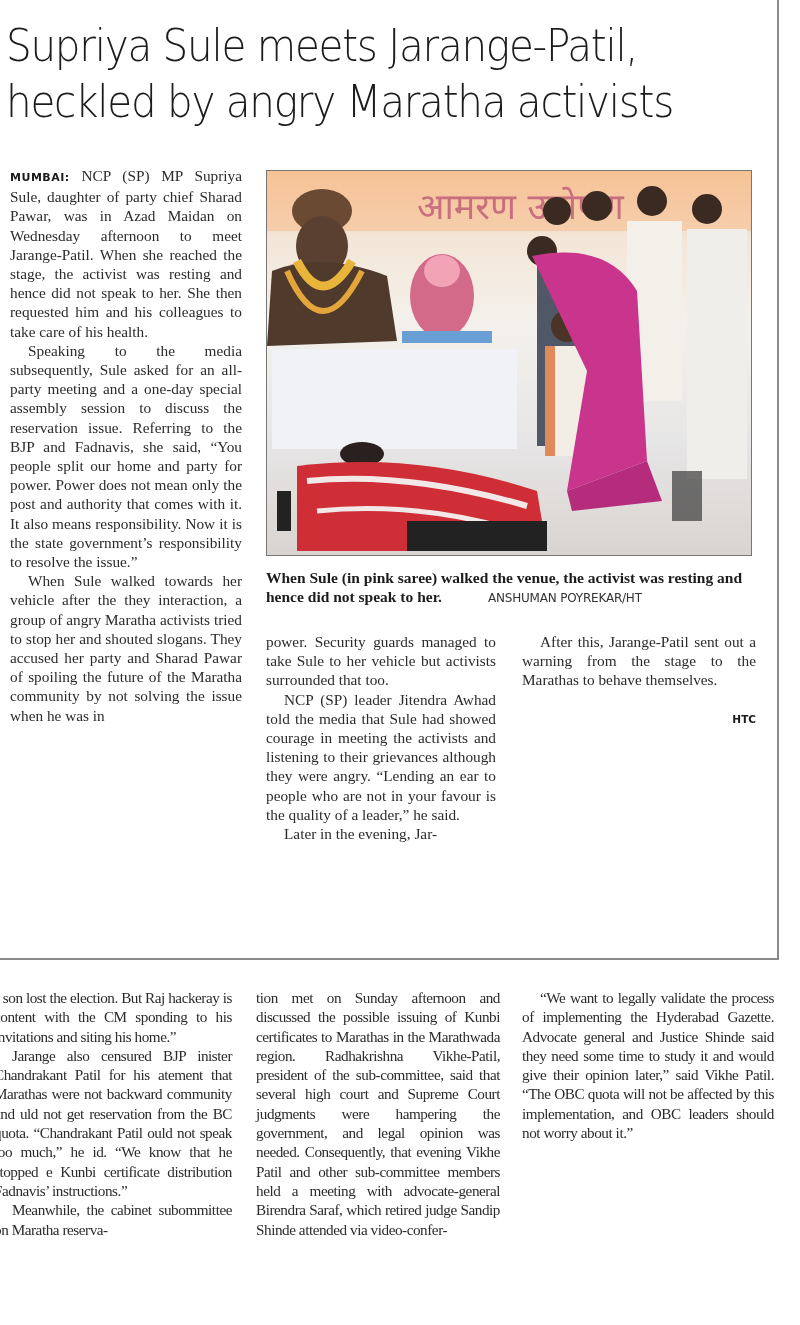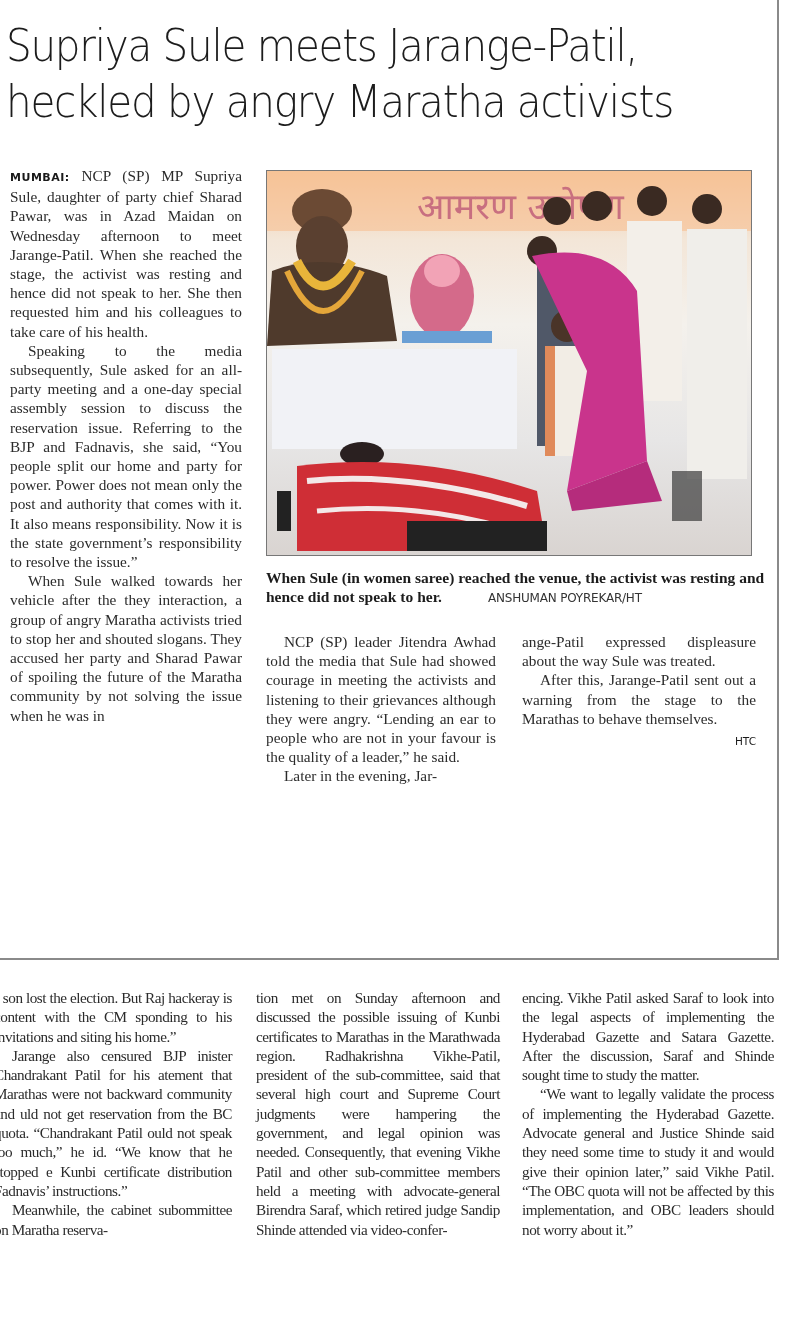--- a/index.html
+++ b/index.html
@@ -42,21 +42,21 @@
       font-family: "Liberation Serif", "DejaVu Serif", serif;
       font-weight: bold; font-size: 15.5px; line-height: 19px; color: #1c1c1c;
     }
     .credit {
       font-family: "DejaVu Sans", "Liberation Sans", sans-serif;
       font-weight: normal; font-size: 12px; letter-spacing: -0.2px; color: #333;
       margin-left: 46px;
     }
     .sig {
       font-family: "DejaVu Sans", "Liberation Sans", sans-serif;
-      font-weight: normal; font-size: 10.5px; float: right; margin-top: 4px; color: #1a1a1a;
+      font-weight: bold; font-size: 10.5px; float: right; margin-top: 20px; color: #1a1a1a;
     }
     .col2 { font-size: 15.2px; line-height: 19.3px; letter-spacing: -0.45px; }
   </style>
 </head>
 <body>
 
 <div class="clip"></div>
 
 <h1 class="headline">
   <span>Supriya Sule meets Jarange-Patil,</span><br>
@@ -107,39 +107,38 @@
     <path d="M40 310 Q140 300 260 335" stroke="#f3e8e8" stroke-width="6" fill="none"></path>
     <path d="M50 340 Q150 330 250 360" stroke="#f3e8e8" stroke-width="5" fill="none"></path>
 
     <rect x="140" y="350" width="140" height="30" fill="#222"></rect>
     <rect x="10" y="320" width="14" height="40" fill="#222"></rect>
     <rect x="405" y="300" width="30" height="50" fill="#3a3a3a" opacity="0.7"></rect>
   </svg>
 </div>
 
 <div class="caption">
-  <span>When Sule (in women saree) reached the venue, the activist was resting and hence did not speak to her.</span><span class="credit">ANSHUMAN POYREKAR/HT</span>
+  <span>When Sule (in pink saree) walked the venue, the activist was resting and hence did not speak to her.</span><span class="credit">ANSHUMAN POYREKAR/HT</span>
 </div>
 
 <div class="col" style="left:266px; top:632px; width:230px;">
+  <p>power. Security guards managed to take Sule to her vehicle but activists surrounded that too.</p>
   <p class="indent">NCP (SP) leader Jitendra Awhad told the media that Sule had showed courage in meeting the activists and listening to their grievances although they were angry. “Lending an ear to people who are not in your favour is the quality of a leader,” he said.</p>
   <p class="indent">Later in the evening, Jar-</p>
 </div>
 
 <div class="col" style="left:522px; top:632px; width:234px;">
-  <p>ange-Patil expressed displeasure about the way Sule was treated.</p>
   <p class="indent"><span>After this, Jarange-Patil sent out a warning from the stage to the Marathas to behave themselves.</span><span class="sig">HTC</span></p>
 </div>
 
 <div class="col col2" style="left:-6px; top:988px; width:238px;">
   <p>s son lost the election. But Raj hackeray is content with the CM sponding to his invitations and siting his home.”</p>
   <p class="indent">Jarange also censured BJP inister Chandrakant Patil for his atement that Marathas were not backward community and uld not get reservation from the BC quota. “Chandrakant Patil ould not speak too much,” he id. “We know that he stopped e Kunbi certificate distribution Fadnavis’ instructions.”</p>
   <p class="indent">Meanwhile, the cabinet subommittee on Maratha reserva-</p>
 </div>
 
 <div class="col col2" style="left:256px; top:988px; width:244px;">
   <p>tion met on Sunday afternoon and discussed the possible issuing of Kunbi certificates to Marathas in the Marathwada region. Radhakrishna Vikhe-Patil, president of the sub-committee, said that several high court and Supreme Court judgments were hampering the government, and legal opinion was needed. Consequently, that evening Vikhe Patil and other sub-committee members held a meeting with advocate-general Birendra Saraf, which retired judge Sandip Shinde attended via video-confer-</p>
 </div>
 
 <div class="col col2" style="left:522px; top:988px; width:252px;">
-  <p>encing. Vikhe Patil asked Saraf to look into the legal aspects of implementing the Hyderabad Gazette and Satara Gazette. After the discussion, Saraf and Shinde sought time to study the matter.</p>
   <p class="indent">“We want to legally validate the process of implementing the Hyderabad Gazette. Advocate general and Justice Shinde said they need some time to study it and would give their opinion later,” said Vikhe Patil. “The OBC quota will not be affected by this implementation, and OBC leaders should not worry about it.”</p>
 </div>
 
 </body></html>

